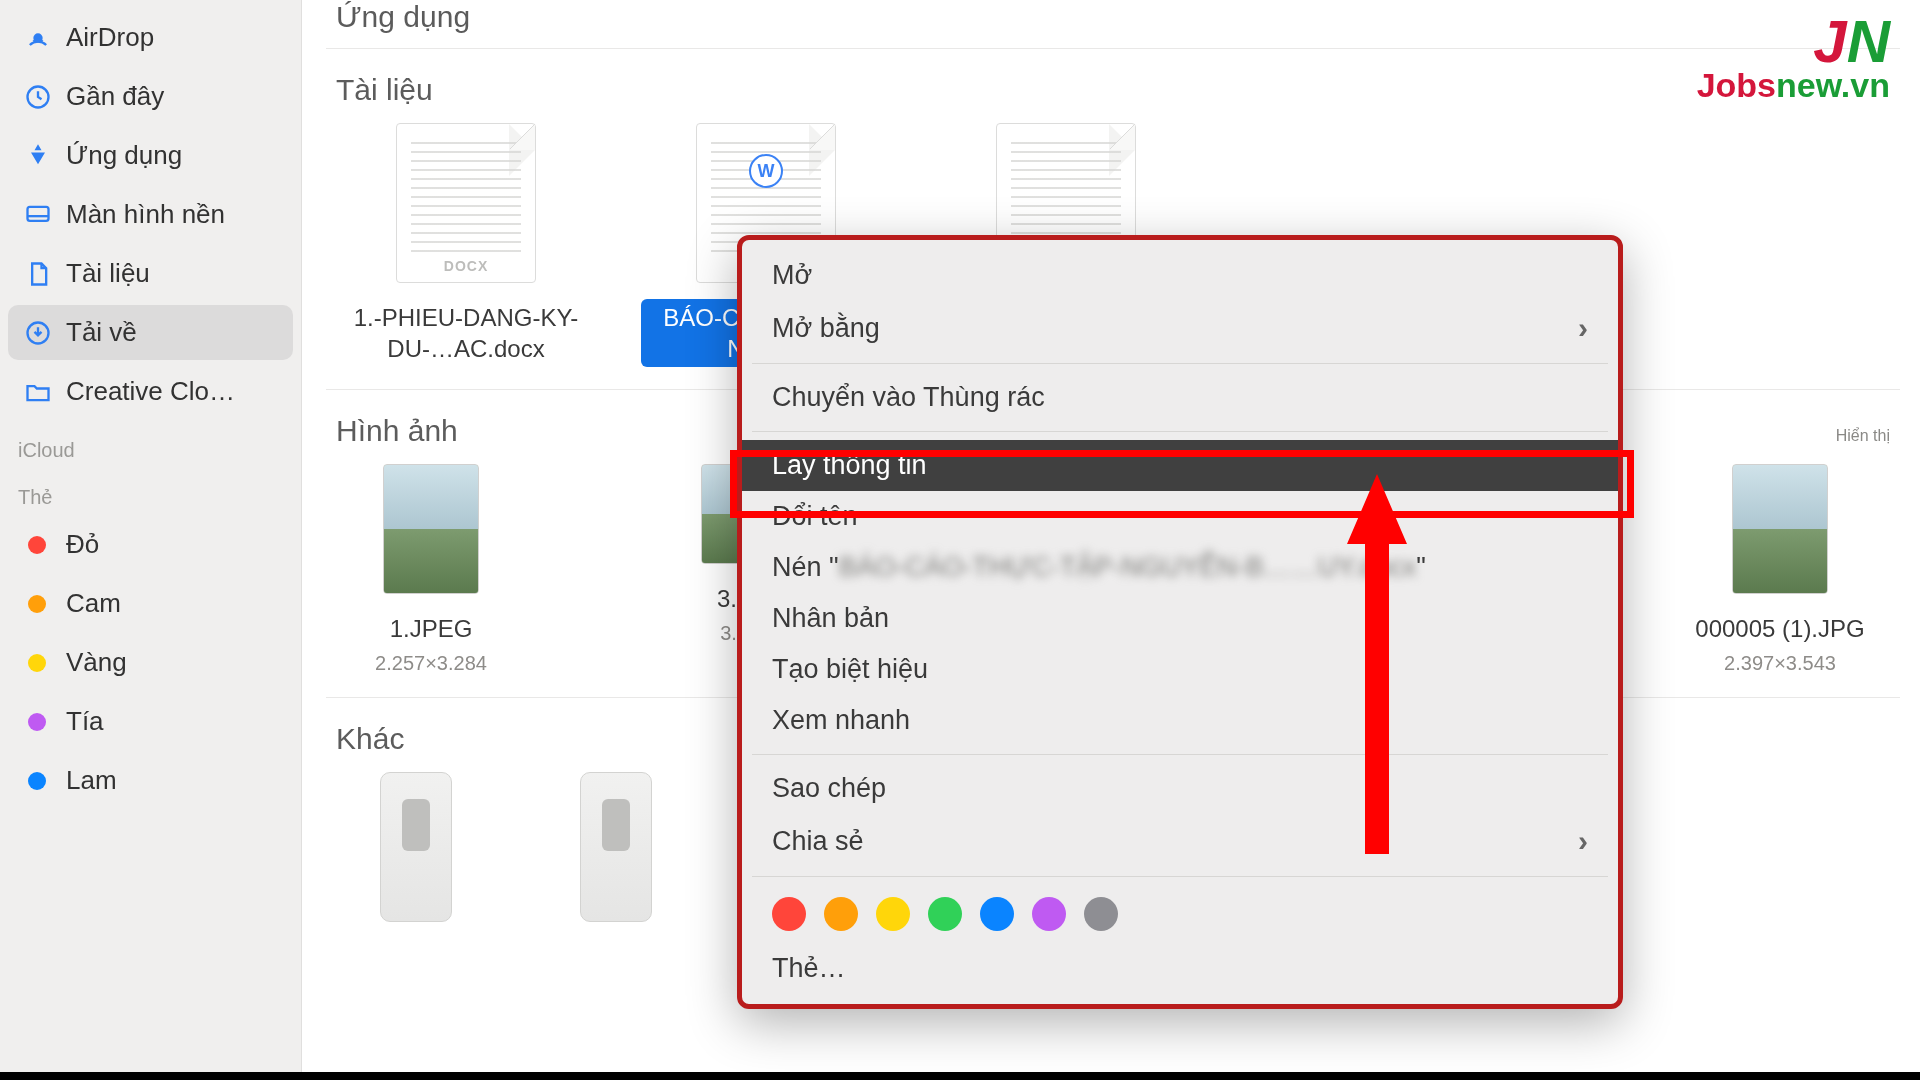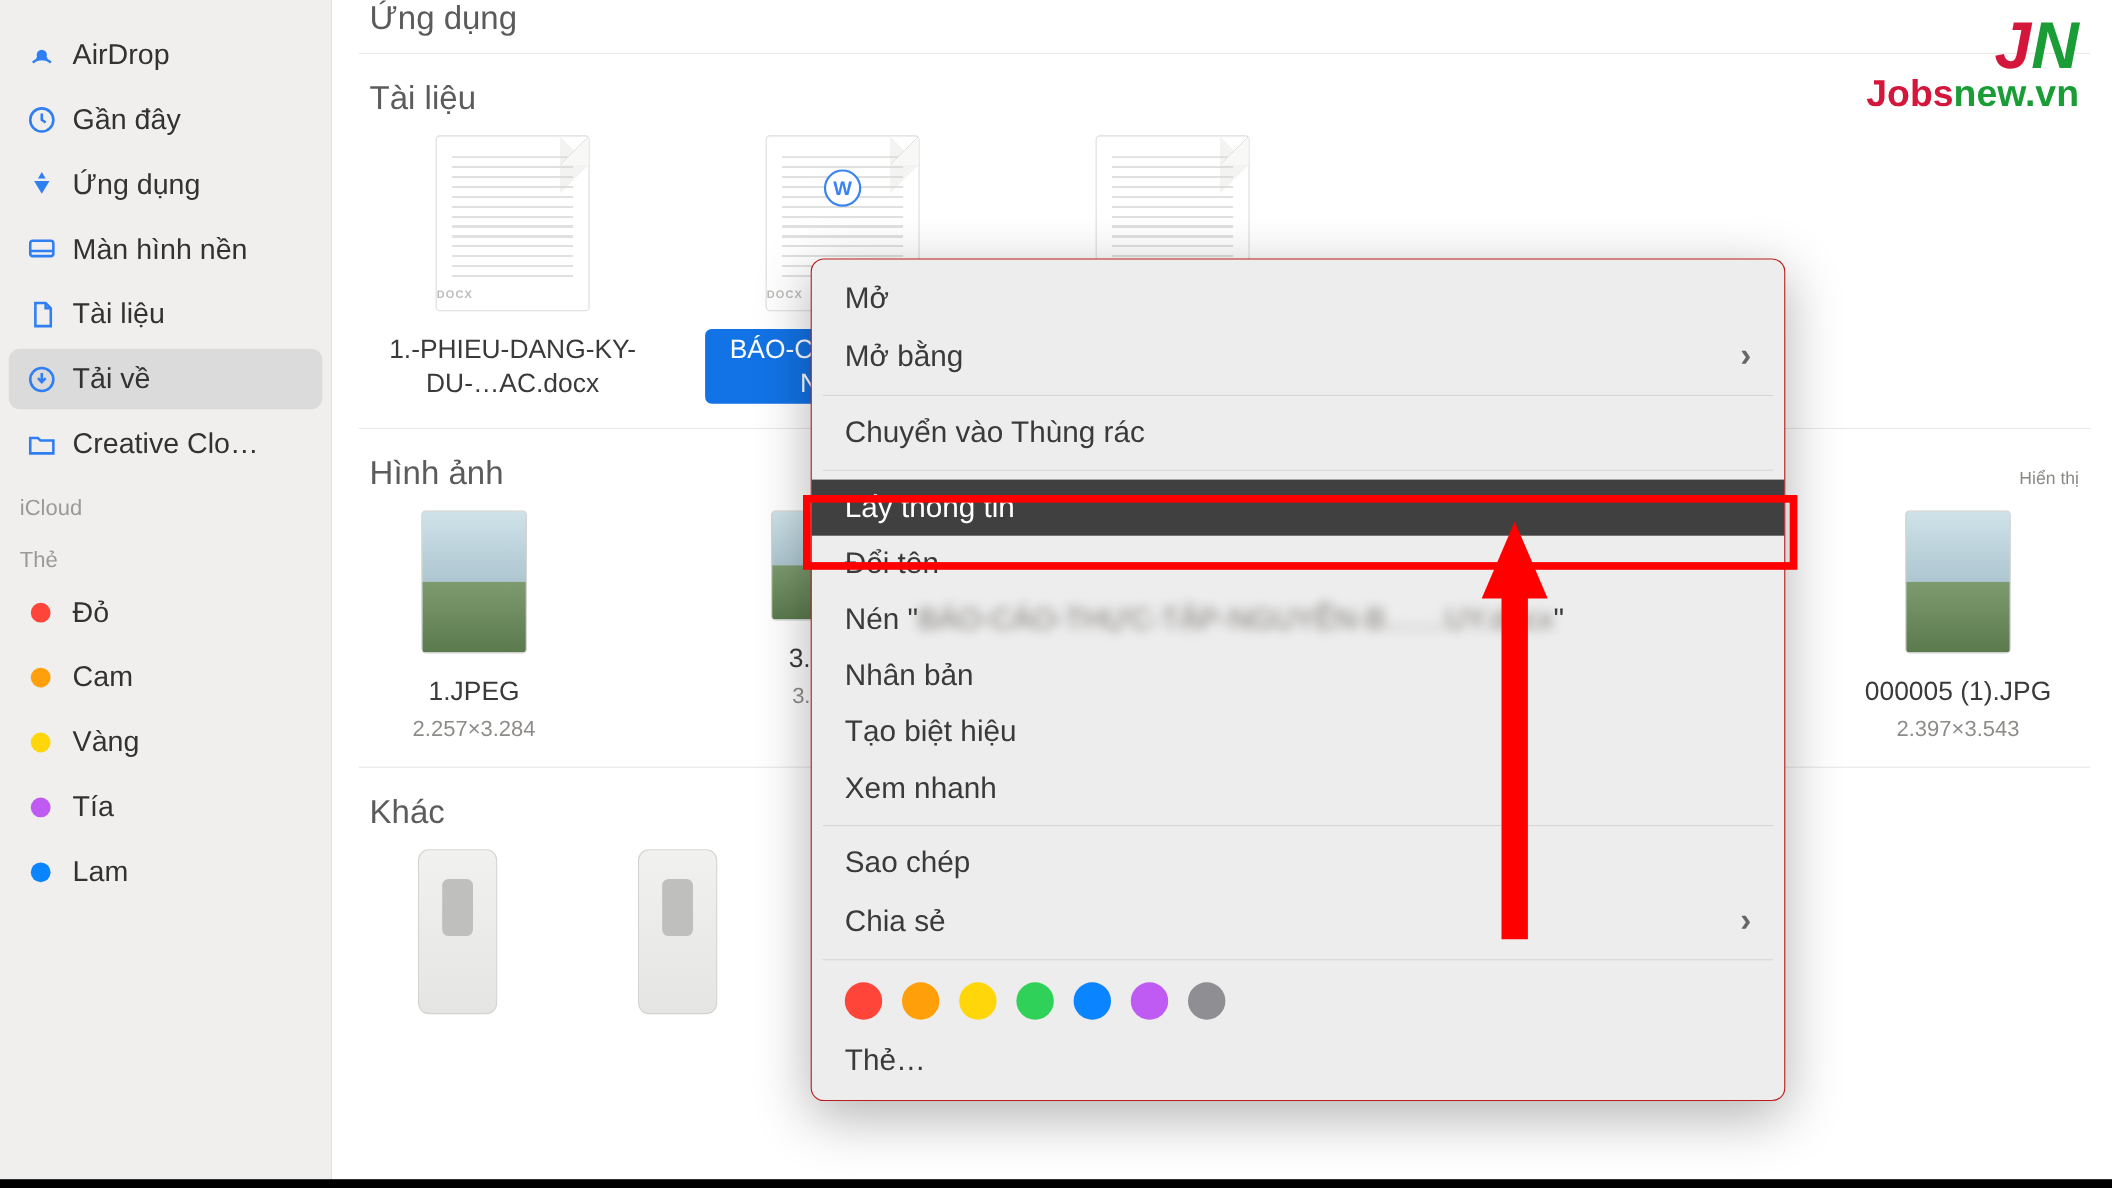--- a/index.html
+++ b/index.html
@@ -1,46 +1,46 @@
 <!DOCTYPE html>
 <html><head>
 <meta charset="utf-8">
 <style>
 * { margin: 0; padding: 0; box-sizing: border-box; font-family: -apple-system, BlinkMacSystemFont, "Segoe UI", Helvetica, Arial, sans-serif; }
 body { background: #fff; width: 1920px; height: 1080px; overflow: hidden; position: relative; }
 .wrap { display: flex; width: 1920px; height: 1072px; position: relative; }
-.sidebar { width: 302px; background: #f0efee; padding-top: 20px; border-right: 1px solid #e0dfde; display: flex; flex-direction: column; }
+.sidebar { width: 302px; background: #f0efee; padding-top: 8px; border-right: 1px solid #e0dfde; display: flex; flex-direction: column; }
 .side-item { display: flex; align-items: center; gap: 14px; padding: 12px 18px 12px 16px; font-size: 26px; color: #323232; cursor: default; border-radius: 10px; margin: 2px 8px; }
 .side-item.selected { background: #dcdbdb; }
 .side-icon { width: 28px; height: 28px; display: flex; align-items: center; justify-content: center; flex-shrink: 0; }
 .side-section { font-size: 20px; color: #9a9996; padding: 18px 18px 6px 18px; }
 .tag-dot { width: 18px; height: 18px; border-radius: 50%; flex-shrink: 0; margin-left: 4px; margin-right: 6px; }
 .main { flex: 1; background: #fff; padding: 0 20px 0 24px; position: relative; }
 .top-cut { font-size: 30px; color: #5b5b5b; padding: 0 0 14px 10px; border-bottom: 1px solid #e9e8e7; }
 .section-row { display: flex; align-items: baseline; justify-content: space-between; padding: 24px 10px 12px 10px; }
 .section-title { font-size: 30px; color: #5c5c5c; font-weight: 500; }
 .show-more { font-size: 16px; color: #8a8986; }
 .items-row { display: flex; gap: 40px; padding: 4px 10px 22px 10px; border-bottom: 1px solid #e9e8e7; }
 .items-row.noborder { border-bottom: none; }
 .file-item { width: 260px; display: flex; flex-direction: column; align-items: center; text-align: center; }
 .doc-thumb { width: 140px; height: 160px; background: #fff; border: 1px solid #dcdcdb; border-radius: 4px; position: relative; padding: 14px 12px; }
 .doc-thumb::before { content: ""; position: absolute; right: 0; top: 0; width: 0; height: 0; border-left: 26px solid #f3f3f2; border-top: 26px solid transparent; border-bottom: 26px solid transparent; transform: none; }
 .doc-thumb::after { content: ""; position: absolute; right: 0; top: 0; width: 26px; height: 26px; background: linear-gradient(135deg, transparent 0%, transparent 49%, #dcdcdb 50%, #f8f8f7 51%); border-bottom-left-radius: 4px; }
 .doc-lines { position: absolute; left: 14px; right: 14px; top: 18px; bottom: 26px; background: repeating-linear-gradient(#d6d6d4 0 2px, transparent 2px 9px); opacity: 0.75; }
-.doc-ext { position: absolute; left: 0; right: 0; bottom: 8px; font-size: 10px; color: #bdbdbb; font-weight: 600; letter-spacing: 1px; text-align: left; }
+.doc-ext { position: absolute; left: 0; right: 0; bottom: 8px; font-size: 14px; color: #bdbdbb; font-weight: 600; letter-spacing: 1px; text-align: center; }
 .doc-badge { position: absolute; left: 50%; top: 30px; transform: translateX(-50%); width: 34px; height: 34px; border: 2px solid #3b82f5; border-radius: 50%; display: flex; align-items: center; justify-content: center; color: #3b82f5; font-size: 18px; font-weight: 700; background: #fff; }
 .file-label { margin-top: 16px; font-size: 24px; line-height: 1.3; color: #3a3a3a; max-width: 250px; padding: 3px 8px; border-radius: 6px; }
 .file-label.sel { background: #1273e6; color: #fff; }
 .file-sub { margin-top: 4px; font-size: 20px; color: #8e8c89; }
 .img-thumb { width: 96px; height: 130px; background: linear-gradient(#bcd3b7, #9ab68c); border: 1px solid #d1d0cf; border-radius: 4px; position: relative; overflow: hidden; }
 .img-thumb .sky { position: absolute; left:0; right:0; top:0; height: 55%; background: linear-gradient(#cfe2e9,#a9c3ce); }
 .img-thumb .fg { position: absolute; left:0; right:0; bottom:0; height: 50%; background: linear-gradient(#7d9b6f,#5b7a4e); }
 .other-thumb { width: 72px; height: 150px; background: linear-gradient(#f1f1f0,#e5e5e4); border: 1px solid #d3d3d1; border-radius: 10px; position: relative; }
 .other-thumb::after { content:""; position:absolute; left: 50%; top: 18%; transform: translateX(-50%); width: 28px; height: 52px; background: #bfbfbd; border-radius: 6px; }
-.context-menu { position: absolute; left: 737px; top: 235px; width: 886px; background: #eeeded; border: 1px solid #b91c1c; border-radius: 12px; box-shadow: 0 14px 50px rgba(0,0,0,0.30); padding: 10px 0; z-index: 10; }
+.context-menu { position: absolute; left: 737px; top: 235px; width: 886px; background: #eeeded; border: 5px solid #b91c1c; border-radius: 12px; box-shadow: 0 14px 50px rgba(0,0,0,0.30); padding: 10px 0; z-index: 10; }
 .menu-item { display: flex; align-items: center; justify-content: space-between; padding: 10px 30px 10px 30px; font-size: 27px; color: #3a3a3a; cursor: default; }
 .menu-item.hl { background: #404040; color: #fff; position: relative; }
 .menu-sep { height: 1px; background: #d7d6d4; margin: 8px 10px; }
 .menu-chevron { font-size: 30px; color: #666; font-weight: 600; }
 .hl-outline { position: absolute; left: 730px; top: 450px; width: 904px; height: 68px; border: 7px solid #ff0000; z-index: 20; pointer-events: none; }
 .arrow { position: absolute; left: 1347px; top: 474px; width: 60px; height: 380px; z-index: 21; pointer-events: none; }
 .tag-row { display: flex; gap: 18px; padding: 12px 30px; }
 .menu-tag-dot { width: 34px; height: 34px; border-radius: 50%; }
 .blur { filter: blur(5px); color: #7a7a77; }
 .watermark { position: absolute; right: 30px; top: 18px; z-index: 30; text-align: right; margin-left: 28px; }

